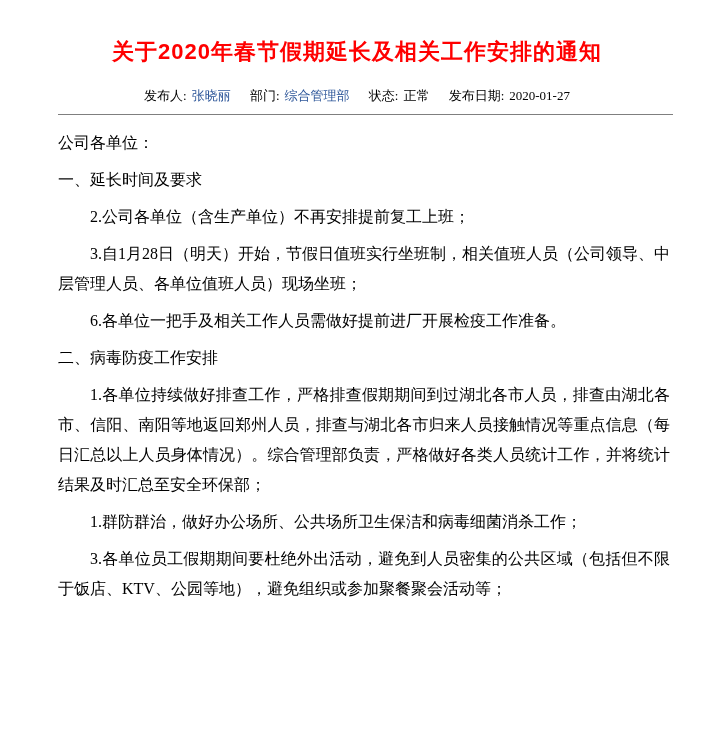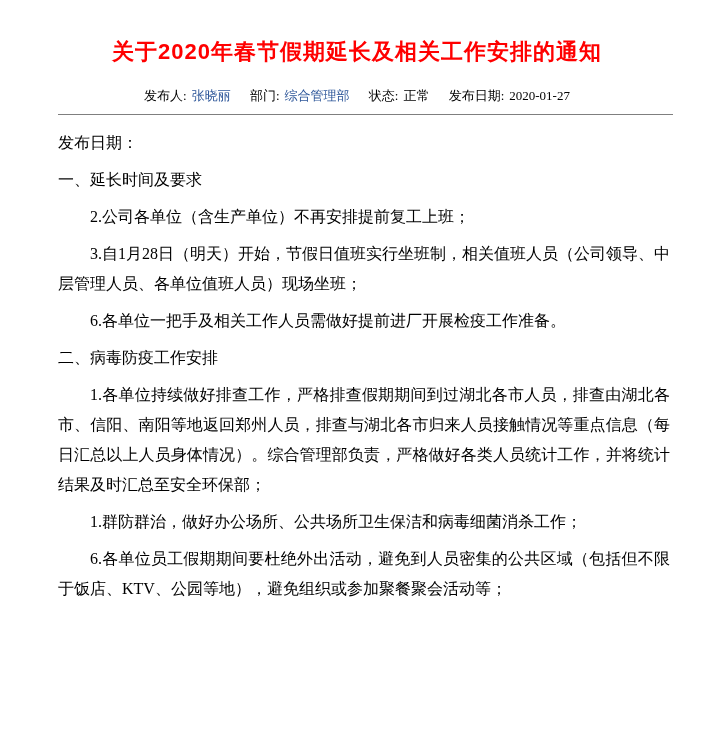--- a/index.html
+++ b/index.html
@@ -77,26 +77,26 @@
   <div class="meta">
     <span class="group"><span class="m-label">发布人:</span><a class="m-link">张晓丽</a></span>
     <span class="group"><span class="m-label">部门:</span><a class="m-link">综合管理部</a></span>
     <span class="group"><span class="m-label">状态:</span><span class="m-value">正常</span></span>
     <span class="group"><span class="m-label">发布日期:</span><span class="m-value">2020-01-27</span></span>
   </div>
 
   <hr class="rule">
 
   <div class="content">
-    <p class="heading">发布日期：</p>
+    <p class="heading">公司各单位：</p>
 
     <p class="heading">一、延长时间及要求</p>
     <p class="indent">2.公司各单位（含生产单位）不再安排提前复工上班；</p>
     <p class="indent">3.自1月28日（明天）开始，节假日值班实行坐班制，相关值班人员（公司领导、中层管理人员、各单位值班人员）现场坐班；</p>
     <p class="indent">6.各单位一把手及相关工作人员需做好提前进厂开展检疫工作准备。</p>
 
     <p class="heading">二、病毒防疫工作安排</p>
     <p class="indent">1.各单位持续做好排查工作，严格排查假期期间到过湖北各市人员，排查由湖北各市、信阳、南阳等地返回郑州人员，排查与湖北各市归来人员接触情况等重点信息（每日汇总以上人员身体情况）。综合管理部负责，严格做好各类人员统计工作，并将统计结果及时汇总至安全环保部；</p>
     <p class="indent">1.群防群治，做好办公场所、公共场所卫生保洁和病毒细菌消杀工作；</p>
-    <p class="indent">6.各单位员工假期期间要杜绝外出活动，避免到人员密集的公共区域（包括但不限于饭店、KTV、公园等地），避免组织或参加聚餐聚会活动等；</p>
+    <p class="indent">3.各单位员工假期期间要杜绝外出活动，避免到人员密集的公共区域（包括但不限于饭店、KTV、公园等地），避免组织或参加聚餐聚会活动等；</p>
   </div>
 
 </div>
 
 </body></html>

